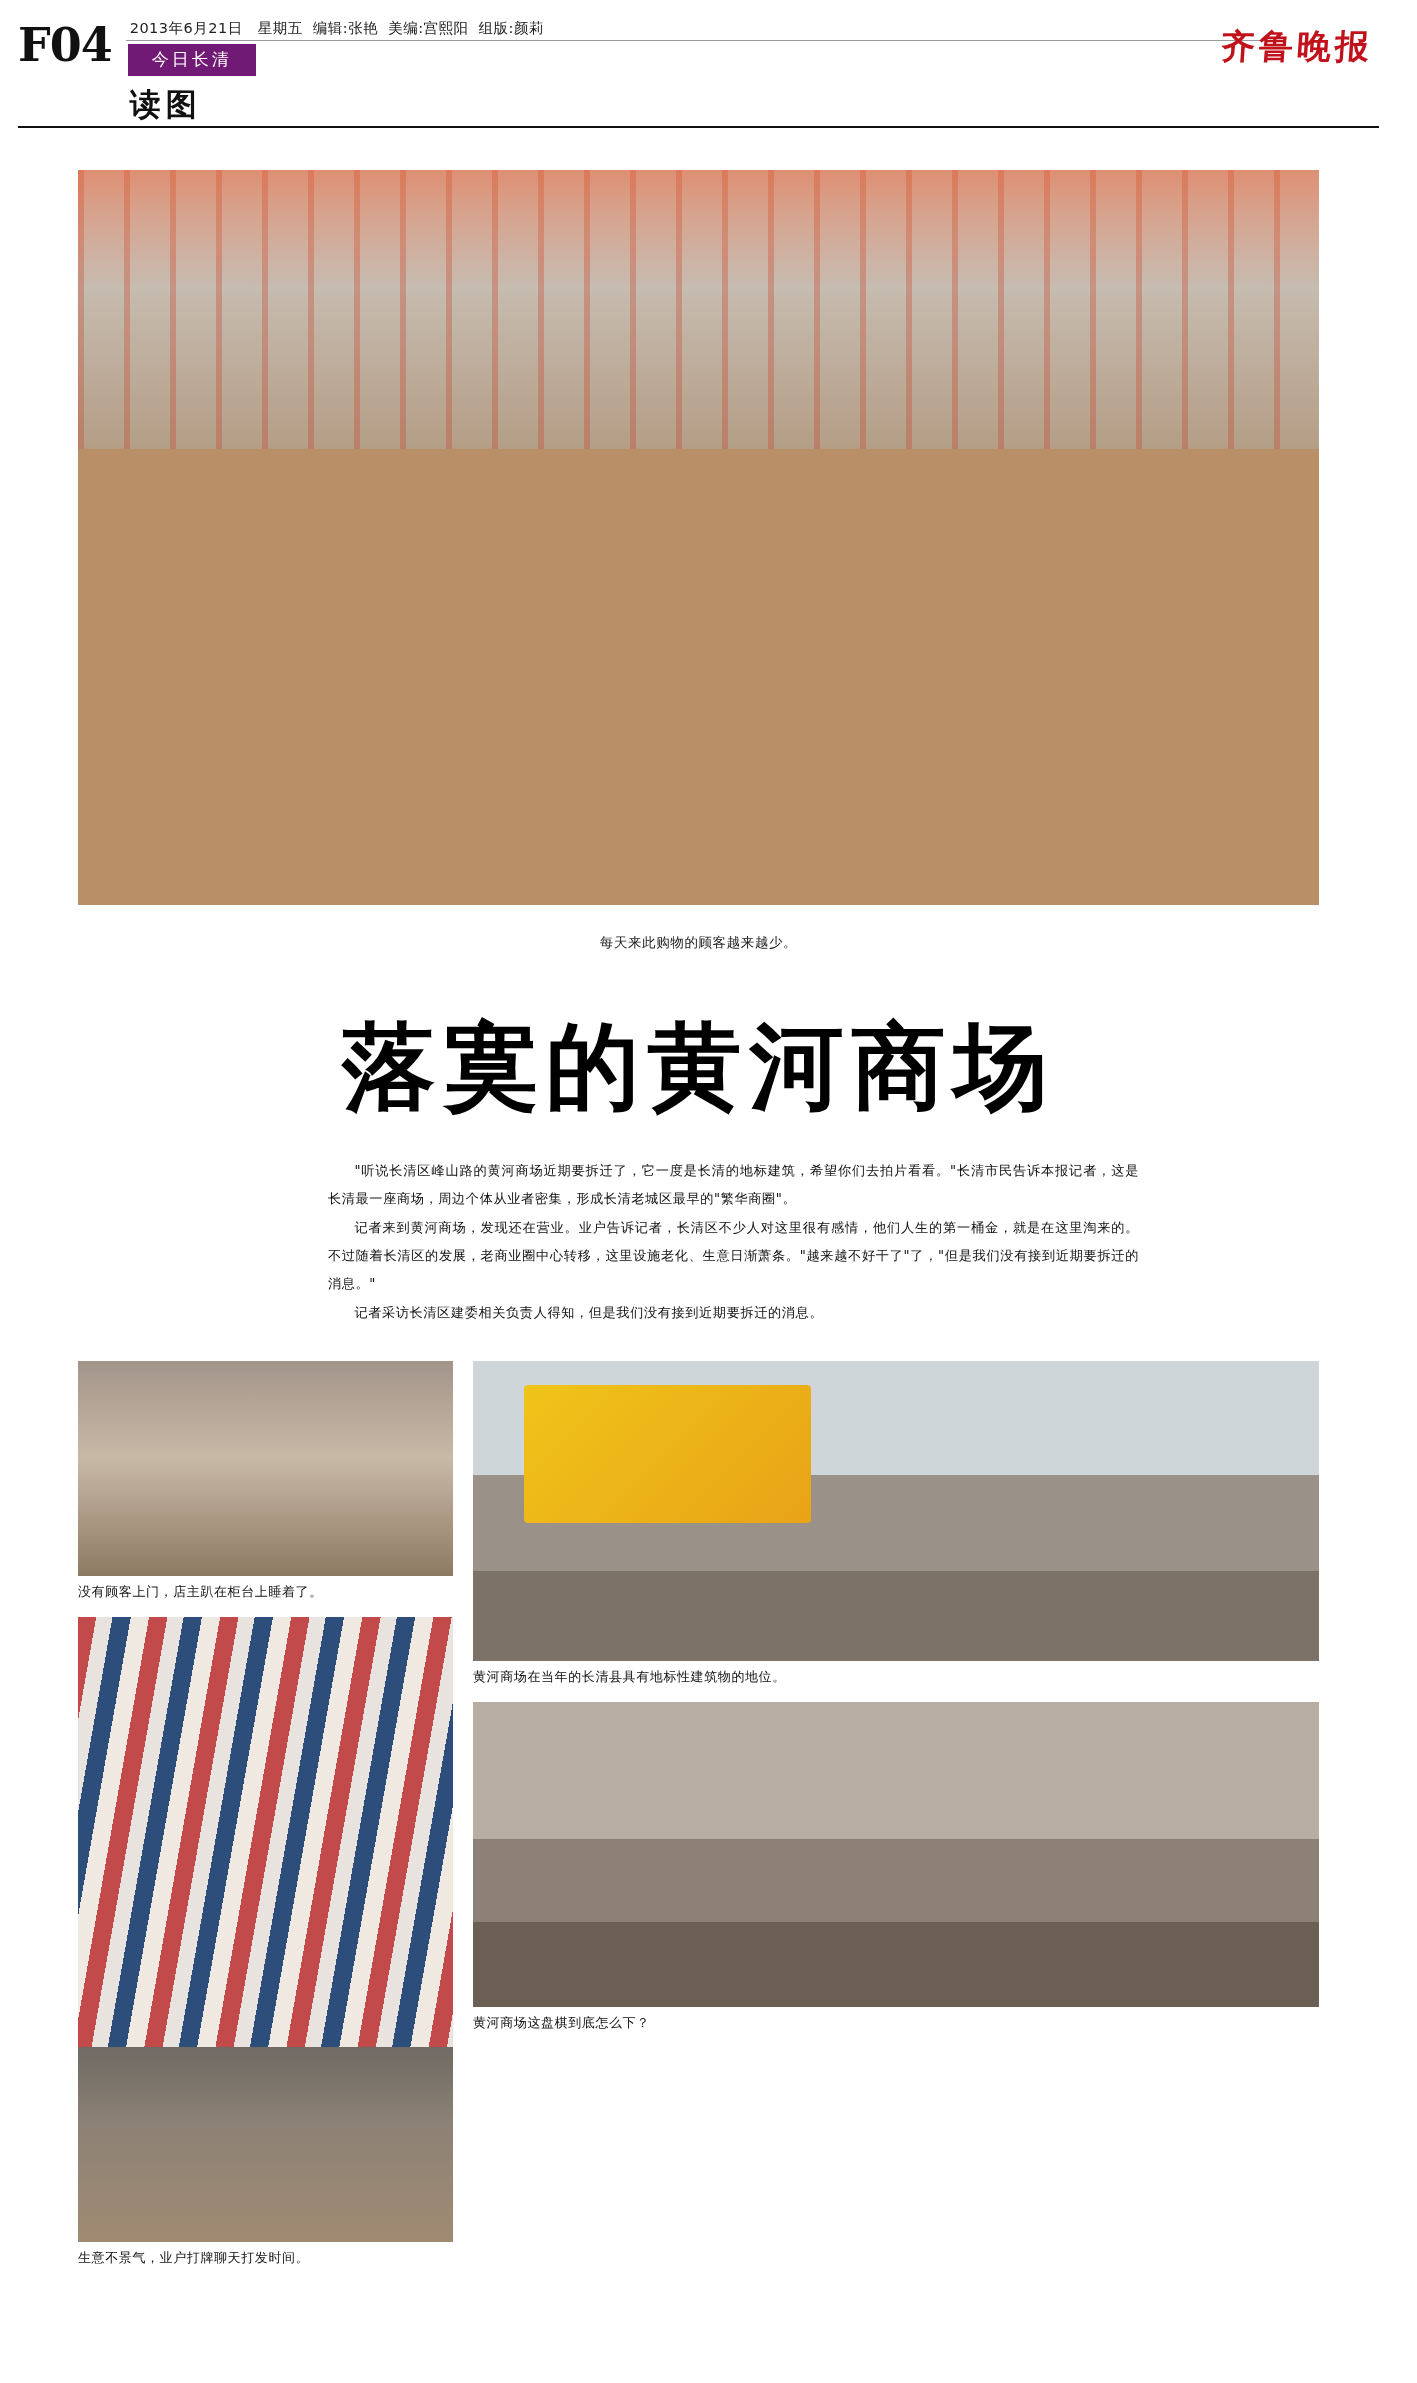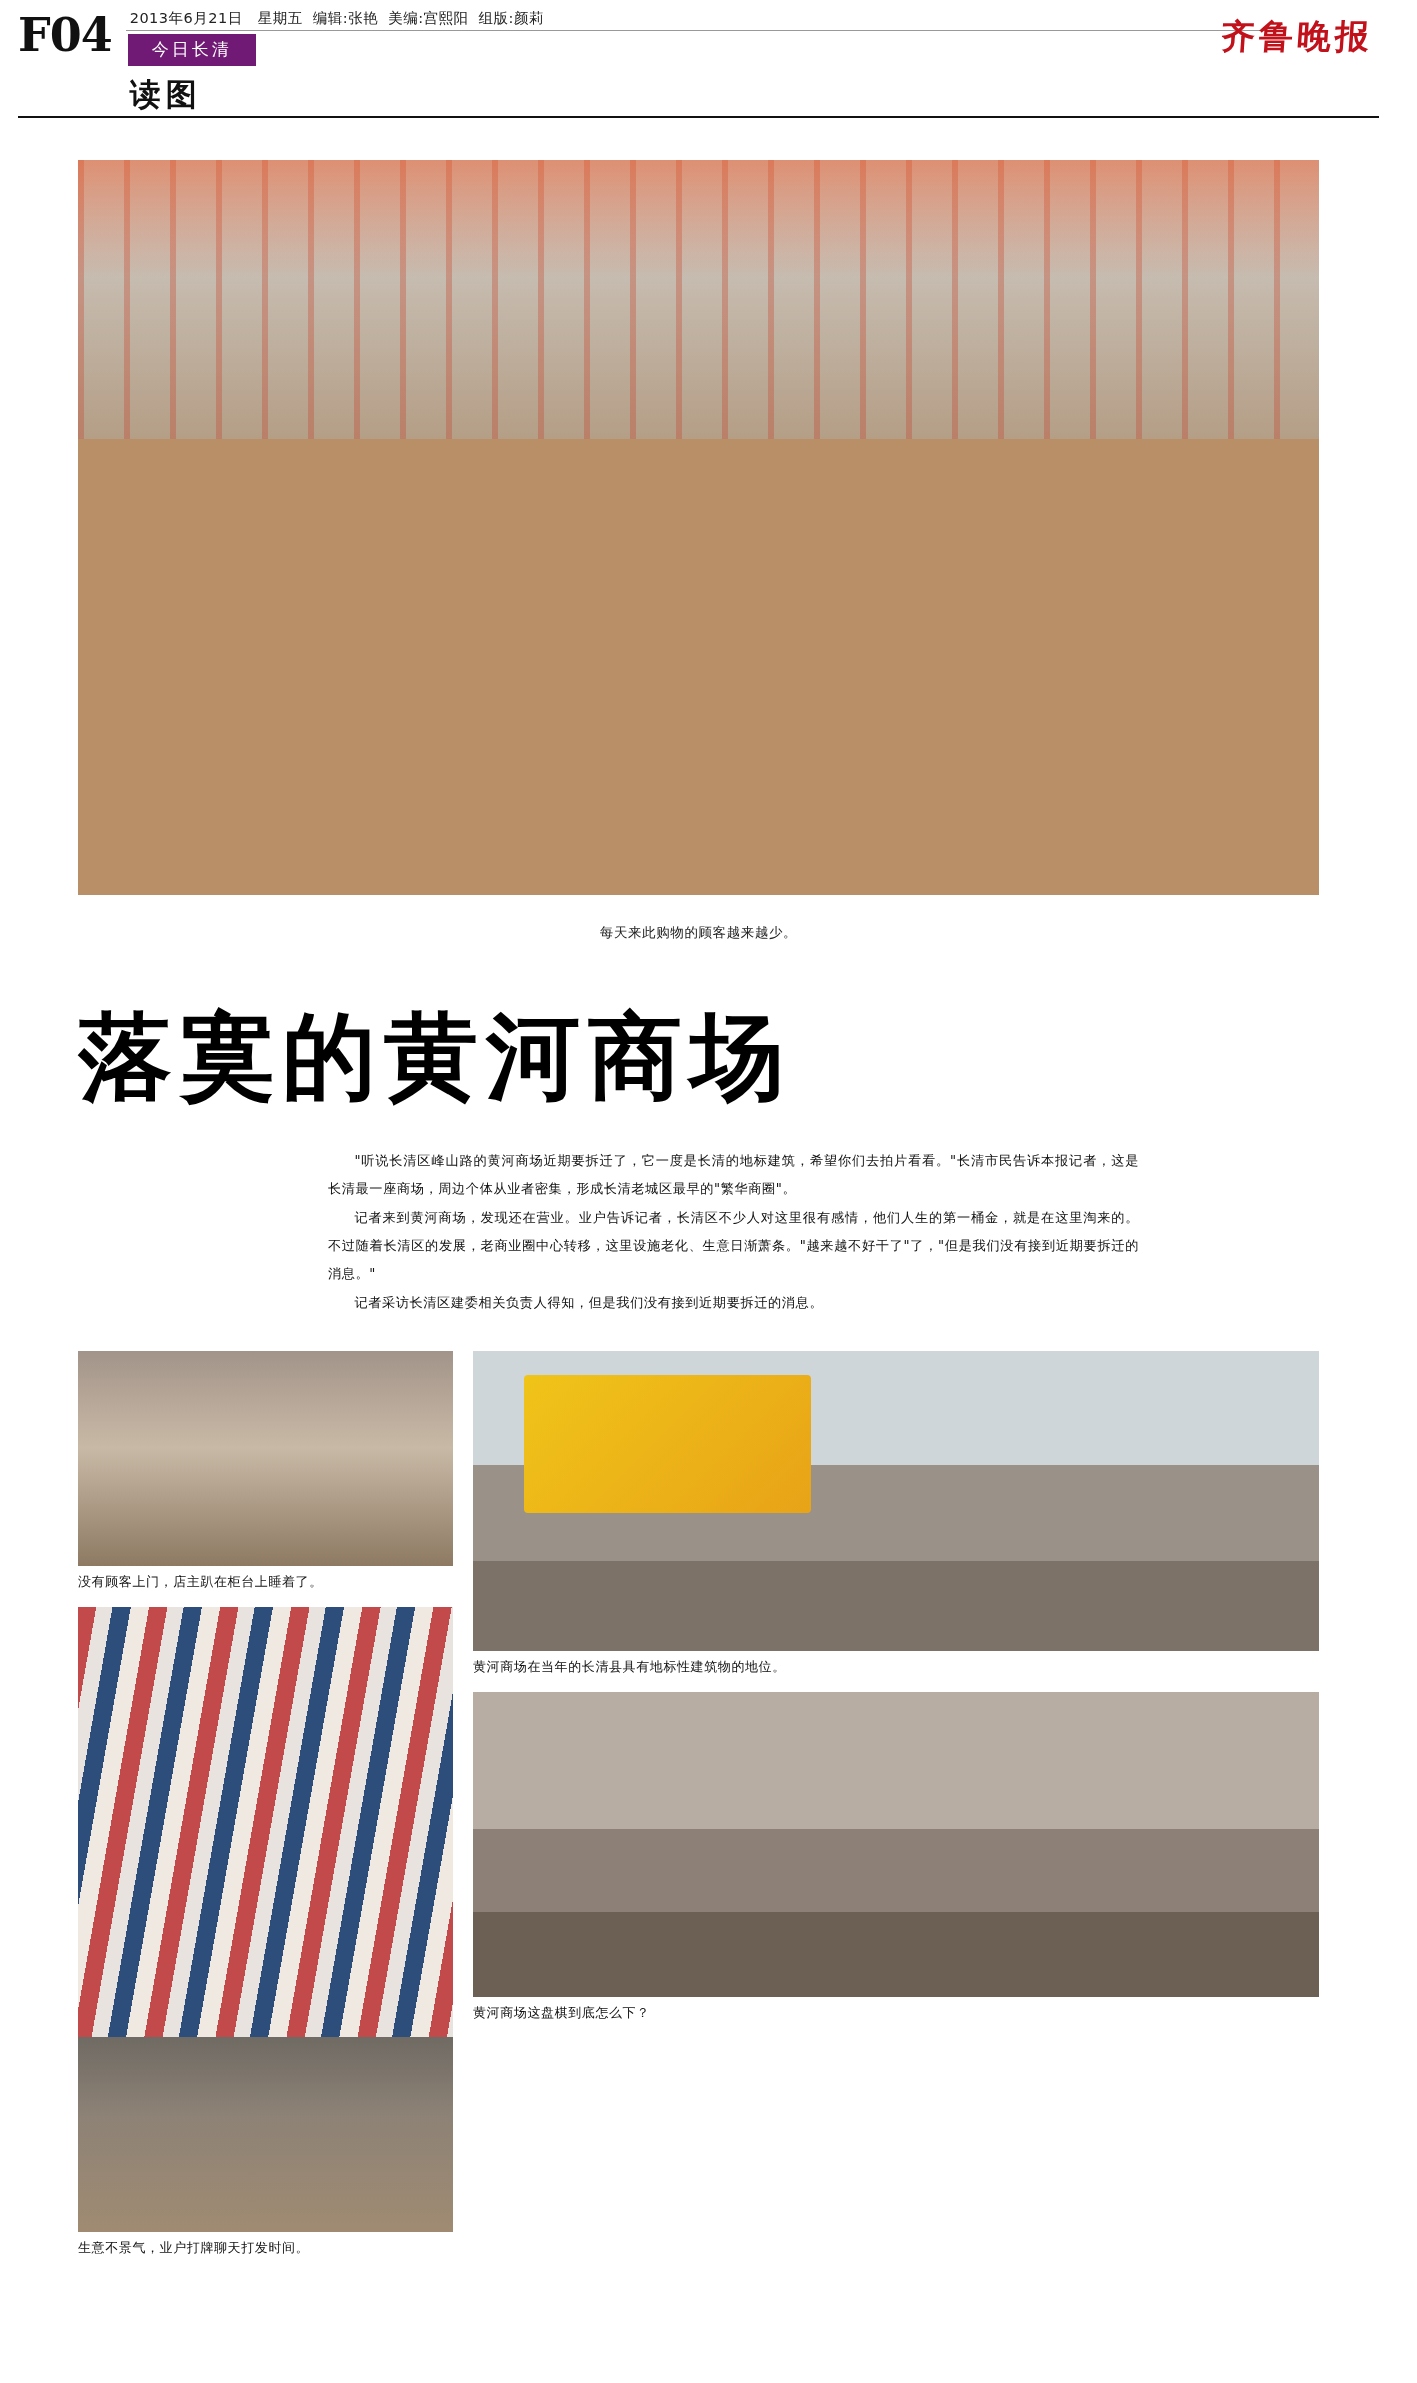--- a/index.html
+++ b/index.html
@@ -13,21 +13,21 @@
     font-family: "DejaVu Sans", "Liberation Sans", sans-serif;
     color: #111;
     position: relative;
     overflow: hidden;
   }
   .page {
     width: 1397px;
     height: 2383px;
     position: relative;
     box-sizing: border-box;
-    padding: 0 18px;
+    padding: 10px 18px;
   }
 
   
   .masthead {
     position: relative;
     height: 112px;
     display: flex;
     align-items: flex-start;
     padding-top: 8px;
     box-sizing: border-box;
@@ -116,20 +116,21 @@
   .cap {
     font-size: 13.5px;
     color: #222;
     letter-spacing: 0.6px;
     margin-top: 7px;
     line-height: 1.4;
   }
   .cap.right { text-align: center; margin-top: 28px; }
 
   .headline {
+    text-align: center;
     font-family: "DejaVu Serif", "Liberation Serif", serif;
     font-weight: bold;
     font-size: 94px;
     letter-spacing: 8px;
     margin: 52px 0 0 0;
     color: #000;
   }
   .byline {
     margin: 40px 0 0 170px;
     font-size: 16px;

